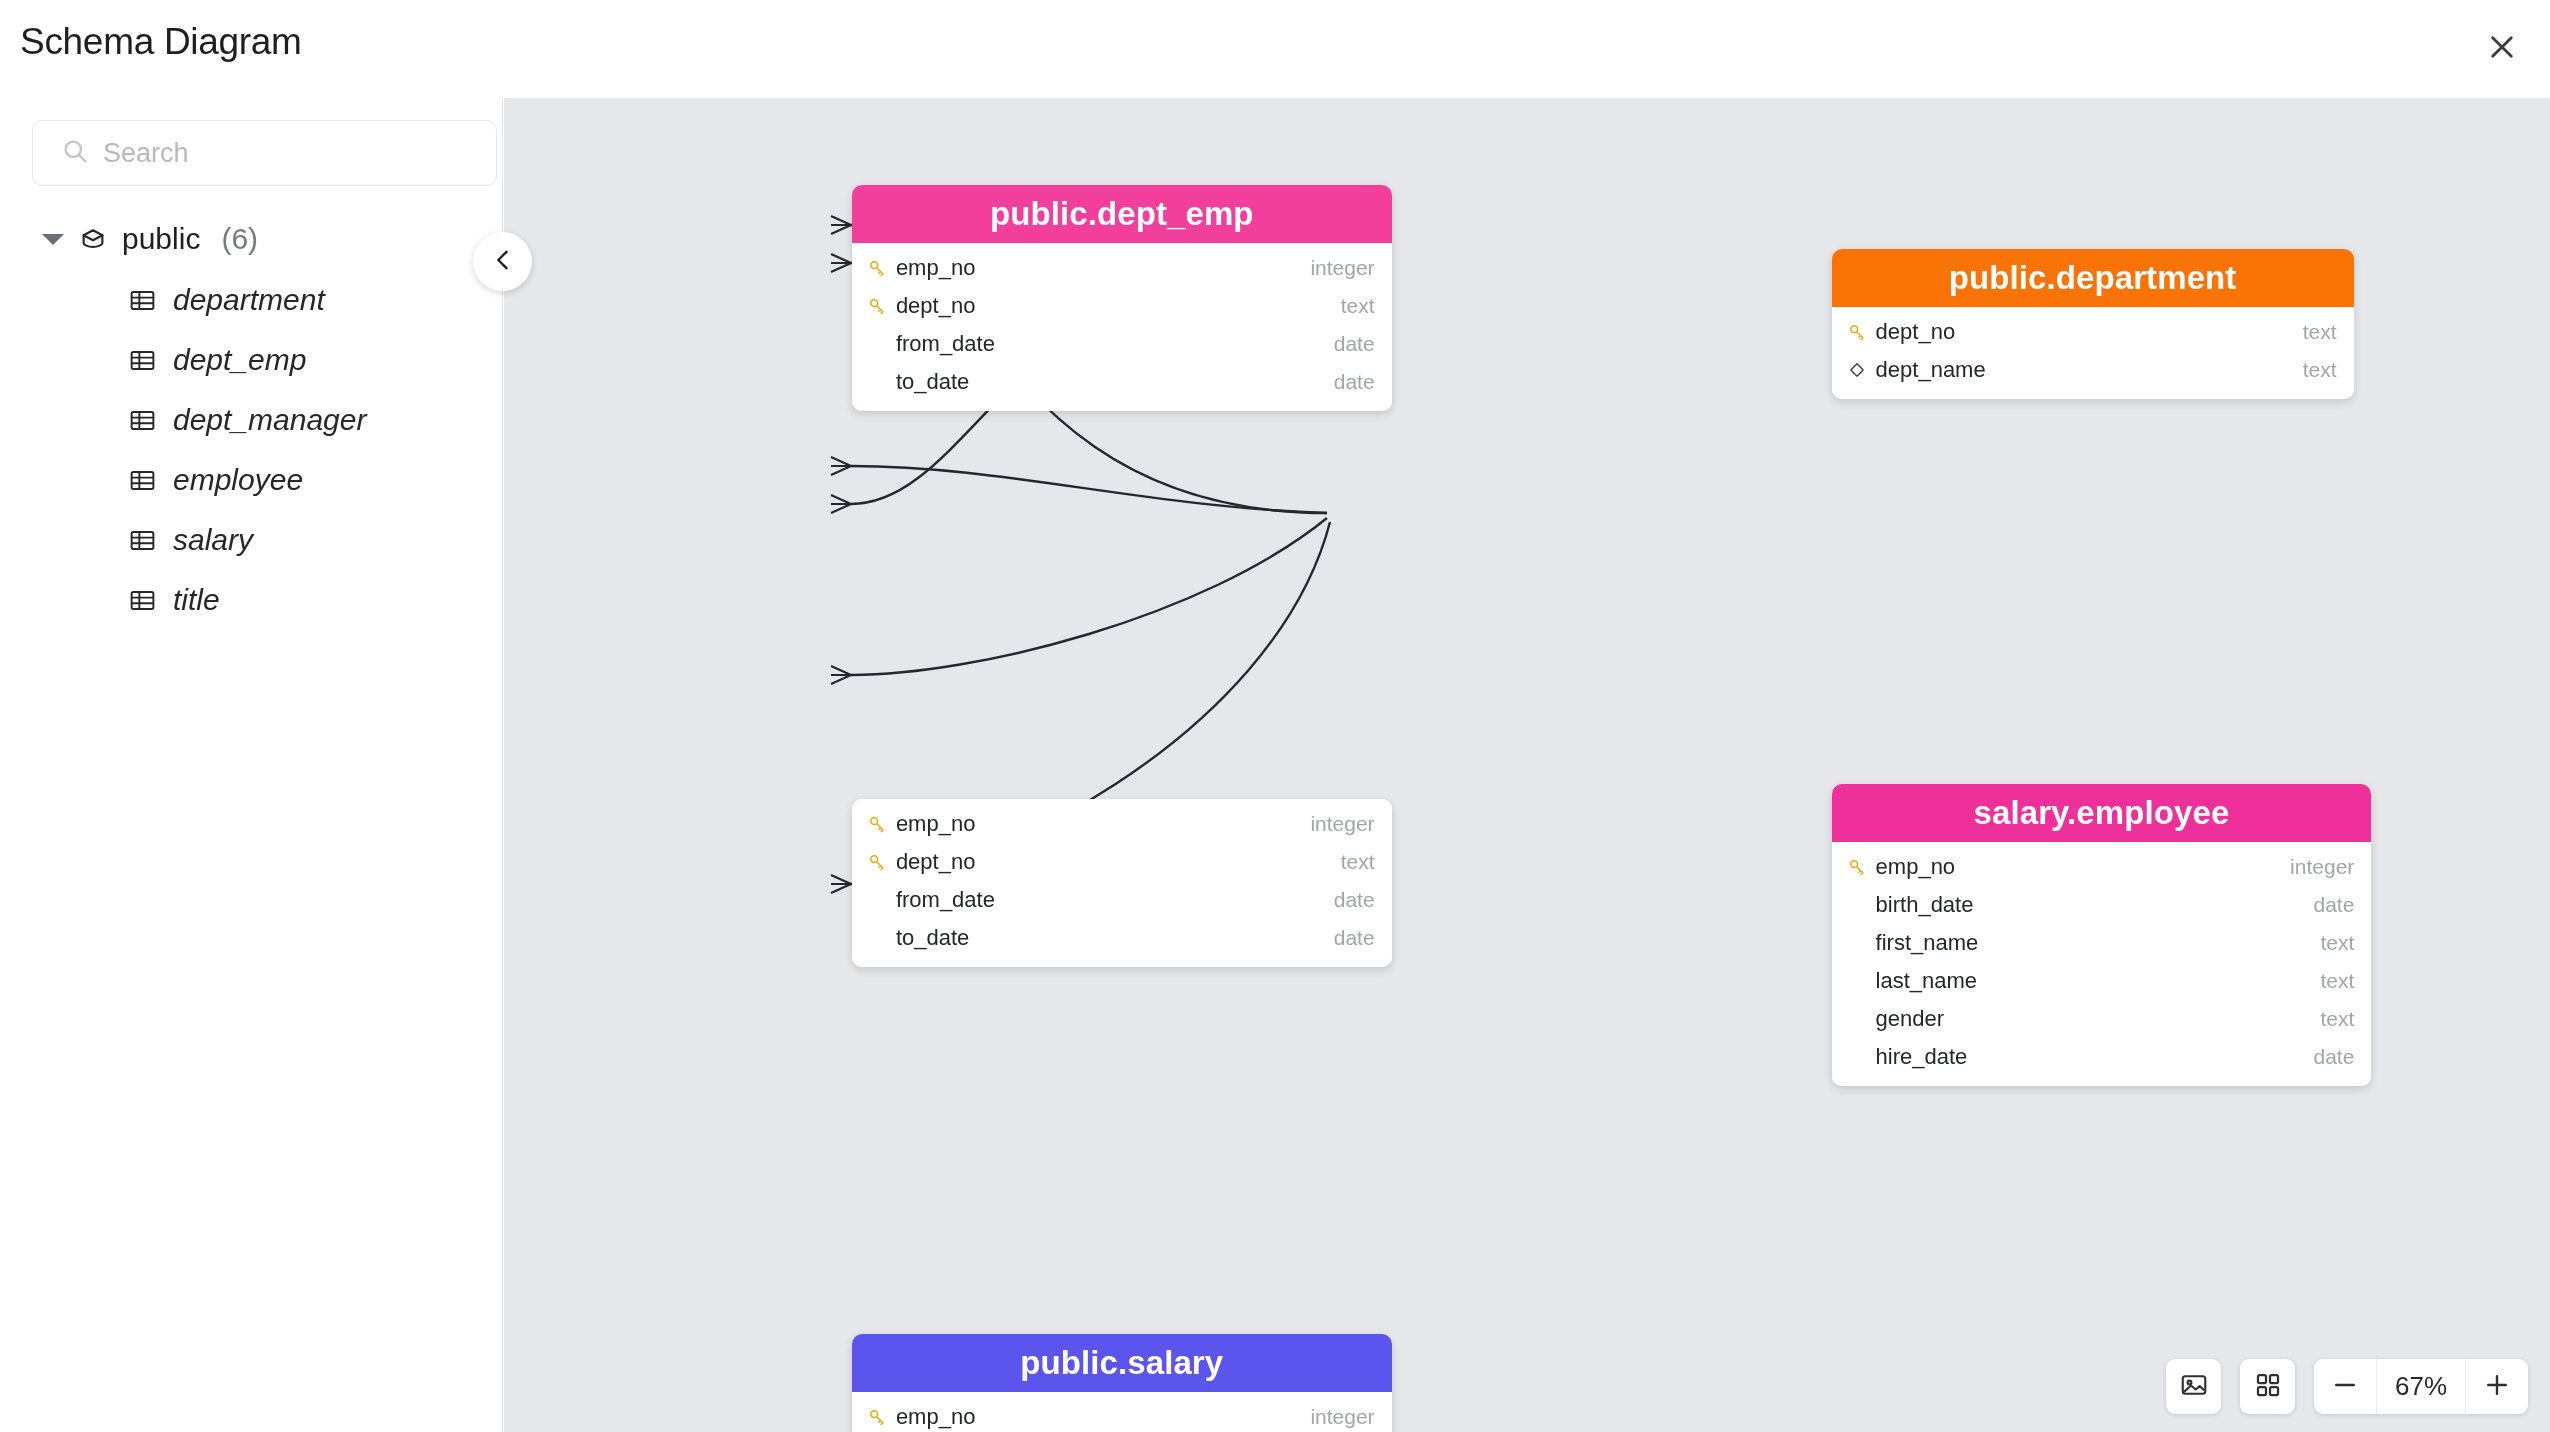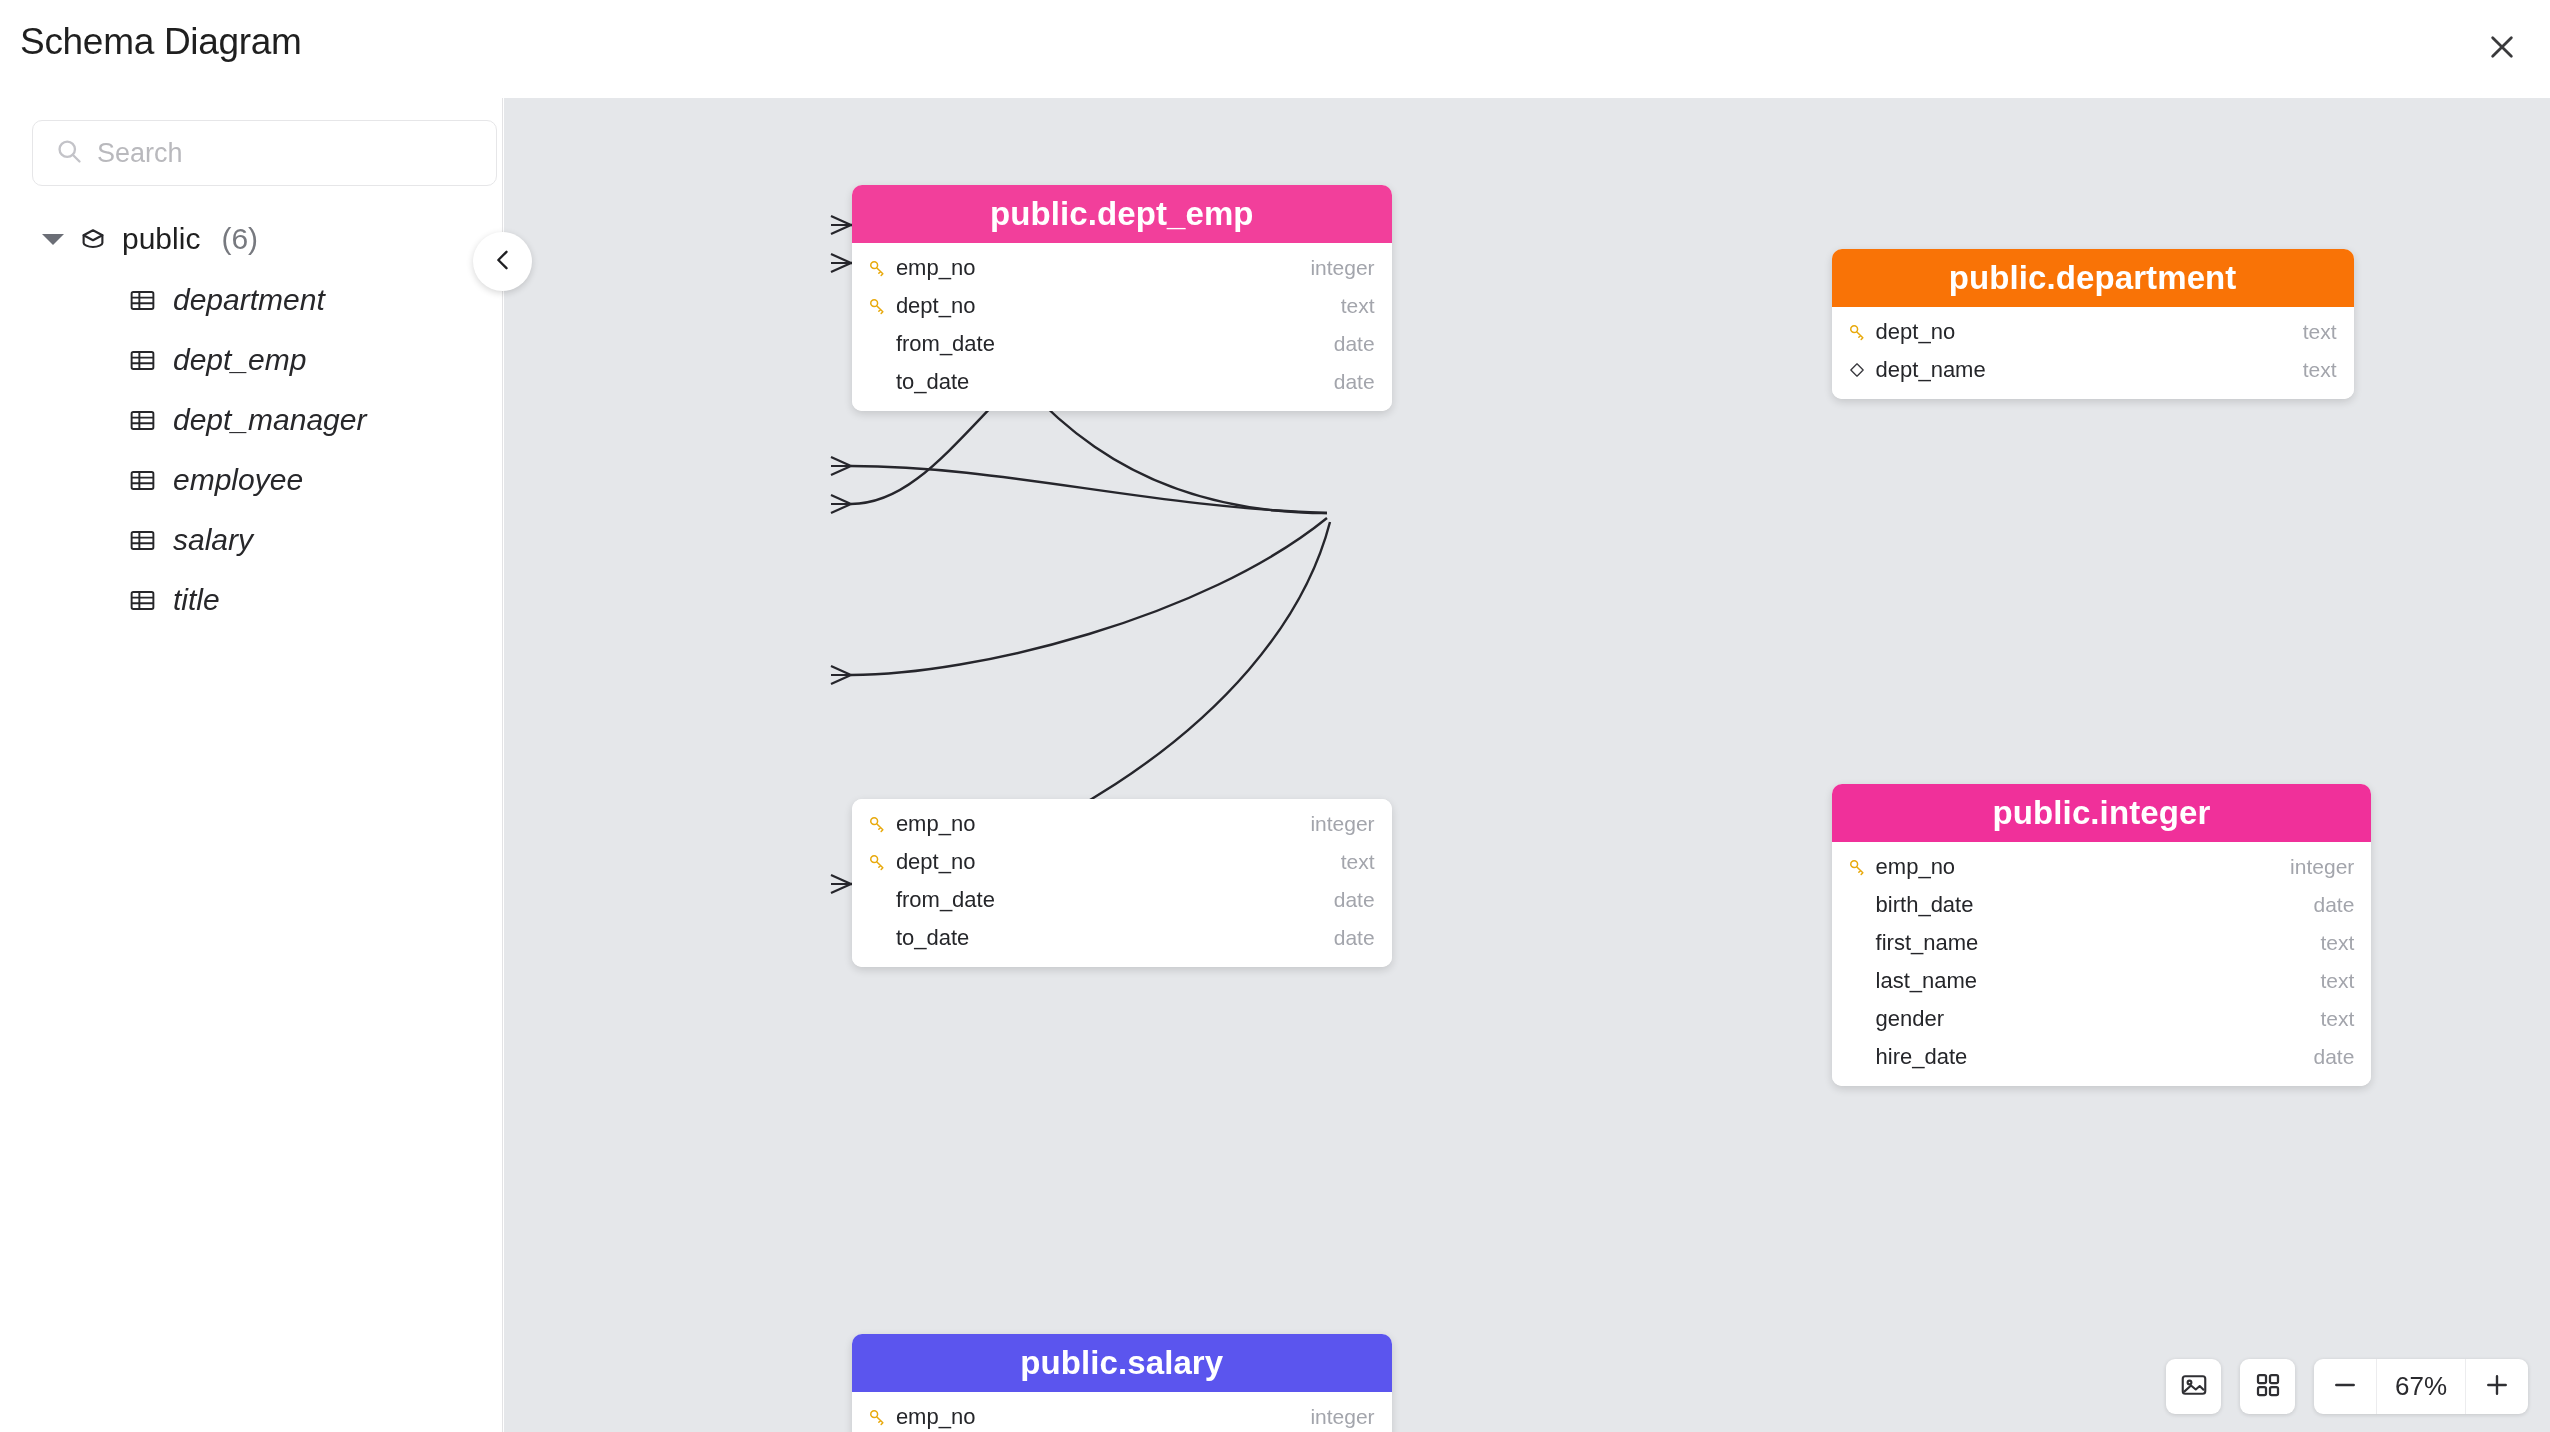--- a/index.html
+++ b/index.html
@@ -34,21 +34,21 @@
     width: 503px; height: 1334px;
     background: #ffffff;
     border-right: 1px solid #e3e3e5;
   }
   #search-wrap {
     position: absolute; left: 32px; top: 22px;
     width: 465px; height: 66px;
     border: 1px solid #e6e6e8; border-radius: 10px;
     background: #ffffff;
     display: flex; align-items: center; gap: 14px;
-    padding: 0 22px;
+    padding: 0 28px;
   }
   #search-wrap svg { width: 28px; height: 28px; flex: 0 0 auto; }
   #search-input {
     border: none; outline: none; background: transparent;
     font-family: "Liberation Sans", sans-serif;
     font-size: 27px; color: #2b2b2b; width: 100%;
   }
   #search-input::placeholder { color: #b9b9bd; }
 
   #tree { position: absolute; left: 0; top: 110px; width: 503px; }
@@ -358,21 +358,21 @@
             <span class="col-type">date</span>
           </div>
           <div class="col">
             <span class="col-icon"></span>
             <span class="col-name">to_date</span>
             <span class="col-type">date</span>
           </div>
         </div>
       </div>
       <div class="node" style="left: 1327.6px; top: 685.544px; width: 539.738px;">
-        <div class="node-head" style="background: rgb(240, 48, 154);">public.integer</div>
+        <div class="node-head" style="background: rgb(240, 48, 154);">salary.employee</div>
         <div class="node-body">
           <div class="col">
             <span class="col-icon">
               <svg viewBox="0 0 24 24" fill="none" stroke="#e8a90c" stroke-width="1.8" stroke-linecap="round" stroke-linejoin="round">
                 <circle cx="8.6" cy="8.6" r="4.1"></circle>
                 <path d="M11.6 11.6 L19 19 M16.2 16.2 L14.2 18.2 M19 19 L17 21"></path>
               </svg>
             </span>
             <span class="col-name">emp_no</span>
             <span class="col-type">integer</span>

